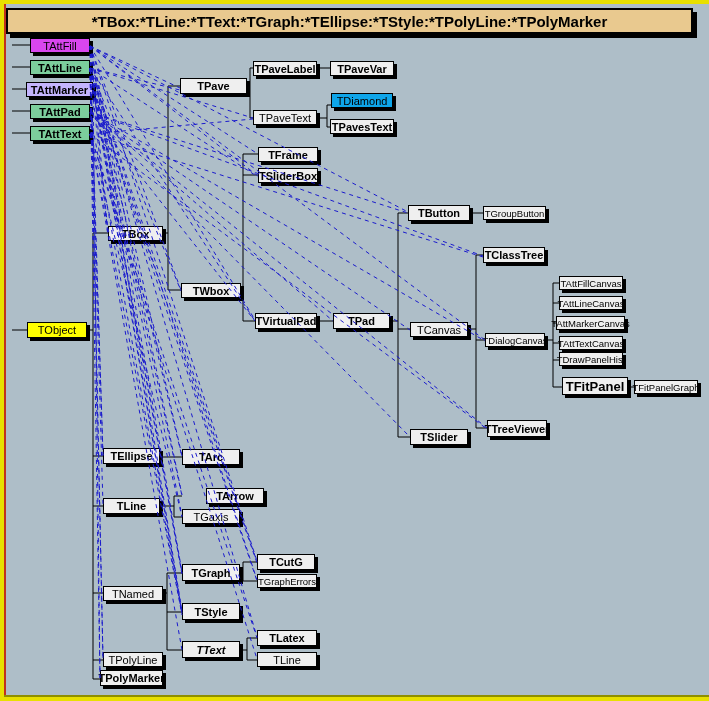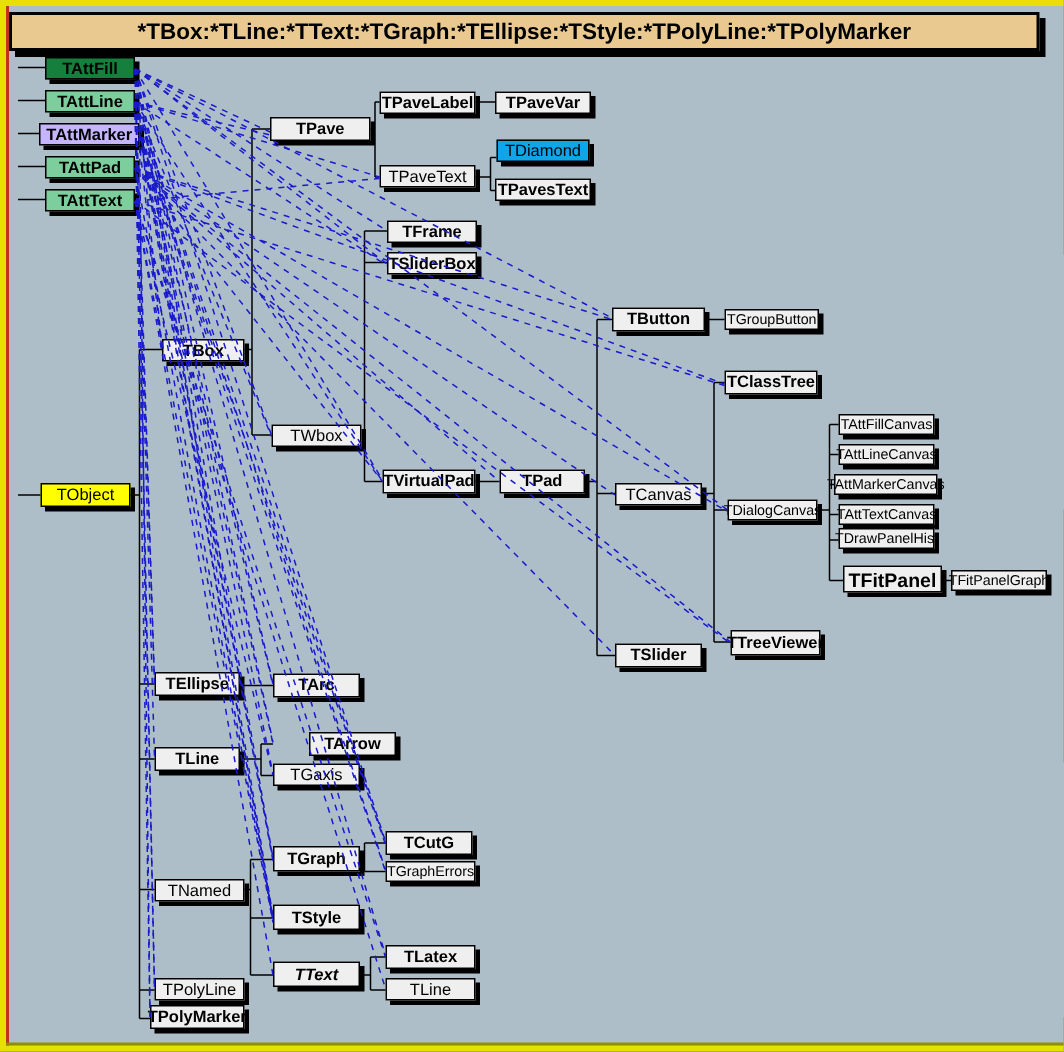--- a/index.html
+++ b/index.html
@@ -152,36 +152,36 @@
       <line x1="90" y1="134" x2="483" y2="257" stroke="#1a1acd" stroke-width="1" stroke-dasharray="4 4"></line>
       <line x1="90" y1="134" x2="487" y2="429" stroke="#1a1acd" stroke-width="1" stroke-dasharray="4 4"></line>
       <line x1="90" y1="134" x2="182" y2="517" stroke="#1a1acd" stroke-width="1" stroke-dasharray="4 4"></line>
       <line x1="90" y1="134" x2="182" y2="650" stroke="#1a1acd" stroke-width="1" stroke-dasharray="4 4"></line>
       <line x1="90" y1="134" x2="257" y2="638" stroke="#1a1acd" stroke-width="1" stroke-dasharray="4 4"></line>
       <line x1="90" y1="134" x2="257" y2="659" stroke="#1a1acd" stroke-width="1" stroke-dasharray="4 4"></line>
       <line x1="90" y1="134" x2="182" y2="615" stroke="#1a1acd" stroke-width="1" stroke-dasharray="4 4"></line>
     </svg>
   <div class="title-bar" style="background: rgb(233, 201, 143);">*TBox:*TLine:*TText:*TGraph:*TEllipse:*TStyle:*TPolyLine:*TPolyMarker</div>
   <div id="nodes">
-      <div class="node b" style="left: 30px; top: 38px; width: 60px; height: 15px; background: #15803d; font-weight: bold;">TAttFill</div>
+      <div class="node b" style="left: 30px; top: 38px; width: 60px; height: 15px; background: #d946ef; font-weight: normal;">TAttFill</div>
       <div class="node b" style="left: 30px; top: 60px; width: 60px; height: 15px; background: rgb(124, 206, 156); font-weight: bold;">TAttLine</div>
       <div class="node b" style="left: 26px; top: 82px; width: 67px; height: 15px; background: #c4b5fd; font-weight: bold;">TAttMarker</div>
       <div class="node b" style="left: 30px; top: 104px; width: 60px; height: 15px; background: rgb(124, 206, 156); font-weight: bold;">TAttPad</div>
       <div class="node b" style="left: 30px; top: 126px; width: 60px; height: 15px; background: rgb(124, 206, 156); font-weight: bold;">TAttText</div>
       <div class="node " style="left: 27px; top: 322px; width: 60px; height: 16px; background: rgb(255, 255, 0);">TObject</div>
       <div class="node b" style="left: 108px; top: 226px; width: 55px; height: 15px; background: rgb(239, 239, 239);">TBox</div>
       <div class="node b" style="left: 180px; top: 78px; width: 67px; height: 16px; background: rgb(239, 239, 239);">TPave</div>
       <div class="node b" style="left: 253px; top: 61px; width: 64px; height: 15px; background: rgb(239, 239, 239);">TPaveLabel</div>
       <div class="node b" style="left: 330px; top: 61px; width: 64px; height: 15px; background: rgb(239, 239, 239);">TPaveVar</div>
       <div class="node " style="left: 253px; top: 110px; width: 64px; height: 15px; background: rgb(239, 239, 239);">TPaveText</div>
       <div class="node " style="left: 331px; top: 93px; width: 62px; height: 15px; background: #0ea5e9;">TDiamond</div>
       <div class="node b" style="left: 330px; top: 119px; width: 64px; height: 15px; background: rgb(239, 239, 239);">TPavesText</div>
       <div class="node b" style="left: 258px; top: 147px; width: 60px; height: 15px; background: rgb(239, 239, 239);">TFrame</div>
       <div class="node b" style="left: 258px; top: 168px; width: 60px; height: 15px; background: rgb(239, 239, 239);">TSliderBox</div>
-      <div class="node " style="left: 181px; top: 283px; width: 60px; height: 15px; background: rgb(239, 239, 239);">TWbox</div>
+      <div class="node " style="left: 181px; top: 283px; width: 60px; height: 15px; background: rgb(239, 239, 239); font-weight: bold;">TWbox</div>
       <div class="node b" style="left: 255px; top: 313px; width: 62px; height: 16px; background: rgb(239, 239, 239);">TVirtualPad</div>
       <div class="node b" style="left: 333px; top: 313px; width: 57px; height: 16px; background: rgb(239, 239, 239);">TPad</div>
       <div class="node b" style="left: 408px; top: 205px; width: 62px; height: 16px; background: rgb(239, 239, 239);">TButton</div>
       <div class="node s" style="left: 483px; top: 206px; width: 63px; height: 14px; background: rgb(239, 239, 239); text-align: center;">TGroupButton</div>
       <div class="node b" style="left: 483px; top: 247px; width: 62px; height: 16px; background: rgb(239, 239, 239);">TClassTree</div>
       <div class="node " style="left: 410px; top: 322px; width: 58px; height: 15px; background: rgb(239, 239, 239);">TCanvas</div>
       <div class="node s" style="left: 485px; top: 333px; width: 60px; height: 14px; background: rgb(239, 239, 239);">TDialogCanvas</div>
       <div class="node b" style="left: 487px; top: 420px; width: 60px; height: 17px; background: rgb(239, 239, 239);">TTreeViewer</div>
       <div class="node b" style="left: 410px; top: 429px; width: 58px; height: 16px; background: rgb(239, 239, 239);">TSlider</div>
       <div class="node s" style="left: 559px; top: 276px; width: 64px; height: 14px; background: rgb(239, 239, 239);">TAttFillCanvas</div>

